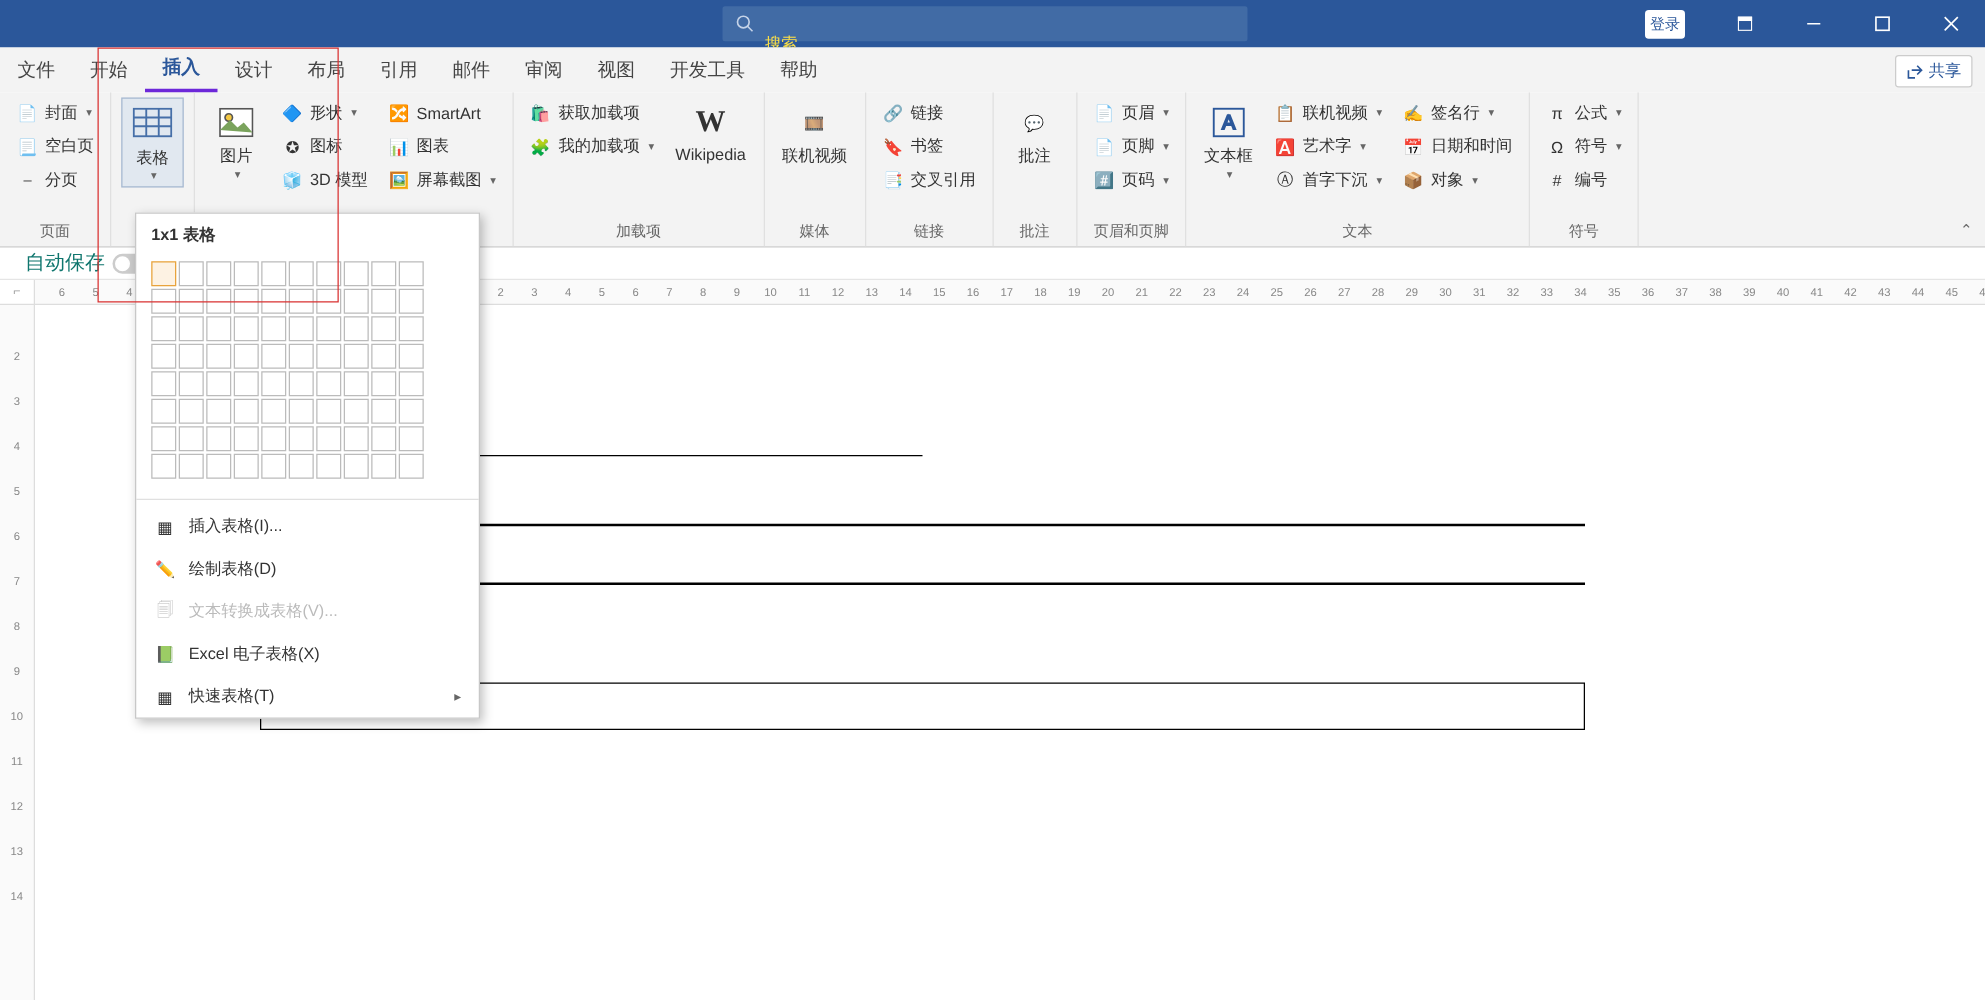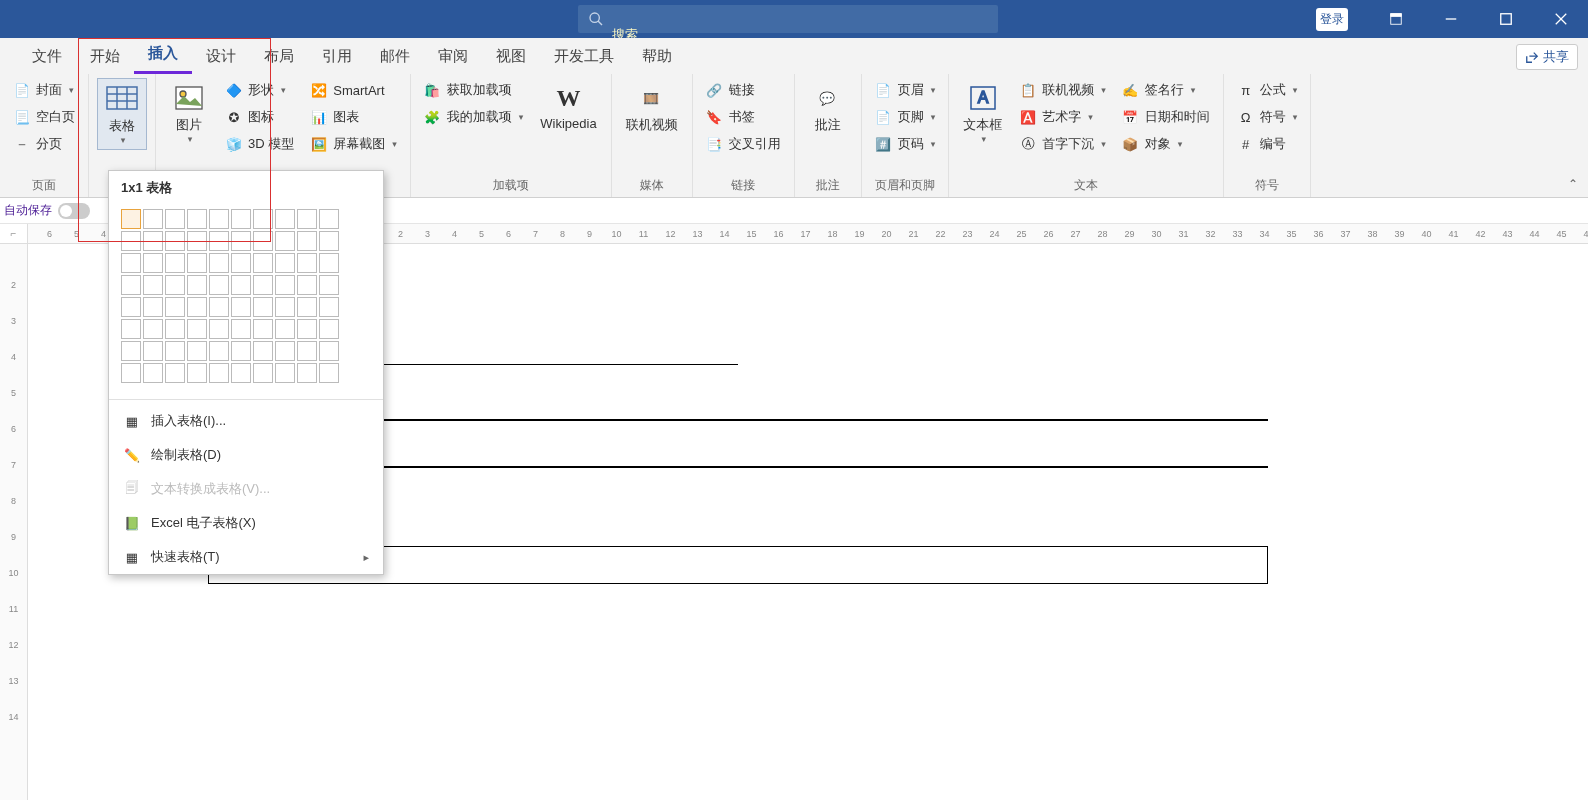--- a/index.html
+++ b/index.html
@@ -3,45 +3,45 @@
   <meta charset="utf-8">
   <style>
     * { margin: 0; padding: 0; box-sizing: border-box; font-family: "Microsoft YaHei", "Segoe UI", sans-serif; }
     body { background: #fff; overflow: hidden; width: 1588px; height: 800px; }
     
     .titlebar { background: #2b579a; height: 38px; display: flex; align-items: center; color: #fff; font-size: 13px; position: relative; }
     .titlebar-center { position: absolute; left: 0; right: 0; display: flex; justify-content: center; align-items: center; pointer-events: none; }
     .doc-title { font-size: 14px; }
     .search-container { position: absolute; left: 578px; display: flex; align-items: center; background: #416ba5; height: 28px; width: 420px; border-radius: 2px; padding: 0 10px; }
     .search-icon-svg { width: 16px; height: 16px; margin-right: 8px; }
-    .search-text { color: #fef9c3; font-size: 13px; margin-top: 32px; }
+    .search-text { color: #fde047; font-size: 13px; margin-top: 32px; }
     .titlebar-right { margin-left: auto; display: flex; align-items: center; gap: 0; }
     .login-btn { background: #fff; color: #2b579a; padding: 3px 4px; border-radius: 3px; font-size: 12px; margin-right: 20px; cursor: pointer; }
     .win-btn { width: 55px; height: 38px; display: flex; align-items: center; justify-content: center; cursor: pointer; }
     .win-btn svg { width: 14px; height: 14px; }
     
-    .tabs-bar { background: #f3f3f3; height: 36px; display: flex; align-items: flex-end; border-bottom: none; padding-left: 18px; position: relative; }
+    .tabs-bar { background: #f3f3f3; height: 36px; display: flex; align-items: flex-end; border-bottom: none; position: relative; }
     .tab { padding: 8px 14px; font-size: 15px; color: #444; cursor: pointer; }
     .tab.active { color: #2b579a; font-weight: 600; border-bottom: 3px solid #6d28d9; }
     .share-btn { position: absolute; right: 10px; top: 6px; display: flex; align-items: center; gap: 4px; font-size: 13px; color: #2b579a; border: 1px solid #ccc; padding: 3px 8px; border-radius: 3px; cursor: pointer; background:#fff; }
     
     .ribbon { background: #f3f3f3; height: 124px; display: flex; border-bottom: 1px solid #d0d0d0; position: relative; }
     .ribbon-group { display: flex; flex-direction: column; border-right: 1px solid #e0e0e0; padding: 4px 8px 0; }
     .ribbon-group-content { flex: 1; display: flex; align-items: flex-start; gap: 6px; }
     .ribbon-group-label { text-align: center; font-size: 12px; color: #666; padding: 2px 0 3px; }
     .rbtn-large { display: flex; flex-direction: column; align-items: center; justify-content: center; padding: 4px 6px; cursor: pointer; font-size: 13px; color: #333; min-width: 50px; }
     .rbtn-large.active { background: #e1e8f0; border: 1px solid #a5b8d0; }
     .rbtn-large .icon { width: 32px; height: 32px; display: flex; align-items: center; justify-content: center; margin-bottom: 2px; }
     .rbtn-small { display: flex; align-items: center; gap: 5px; padding: 3px 5px; cursor: pointer; font-size: 13px; color: #333; white-space: nowrap; }
     .rbtn-small .icon { width: 18px; height: 18px; display: flex; align-items: center; justify-content: center; }
     .vstack { display: flex; flex-direction: column; gap: 3px; }
     .chev { font-size: 9px; color: #666; margin-left: 2px; }
     .collapse-icon { position: absolute; right: 10px; bottom: 6px; cursor: pointer; color: #666; font-size: 12px; }
     
-    .autosave-bar { height: 26px; background: #fff; display: flex; align-items: center; padding: 0 4px; font-size: 12px; color: #4c1d95; border-bottom: 1px solid #e5e5e5; }
+    .autosave-bar { height: 26px; background: #fff; display: flex; align-items: center; padding: 0 20px; font-size: 16px; color: #0f766e; border-bottom: 1px solid #e5e5e5; }
     .toggle { width: 32px; height: 16px; background: #ccc; border-radius: 8px; margin-left: 6px; position: relative; }
     .toggle::after { content: ''; position: absolute; width: 12px; height: 12px; background: #fff; border-radius: 50%; top: 2px; left: 2px; }
     
     .doc-area { position: relative; height: 576px; background: #fff; display: flex; }
     .ruler-corner { width: 28px; height: 20px; border-right: 1px solid #ddd; border-bottom: 1px solid #ddd; display:flex; align-items:center; justify-content:center; font-size:10px; color:#999;}
     .h-ruler { height: 20px; flex: 1; border-bottom: 1px solid #ddd; background: #fafafa; display: flex; align-items: center; font-size: 9px; color: #888; overflow: hidden; position: relative; }
     .h-ruler-content { position:absolute; left: 8px; display:flex; gap:0; }
     .h-tick { width: 27px; text-align: center; font-size: 9px; color: #888; }
     .v-ruler { width: 28px; border-right: 1px solid #ddd; background: #fafafa; display: flex; flex-direction: column; font-size: 9px; color: #888; }
     .v-tick { height: 36px; text-align: center; }

